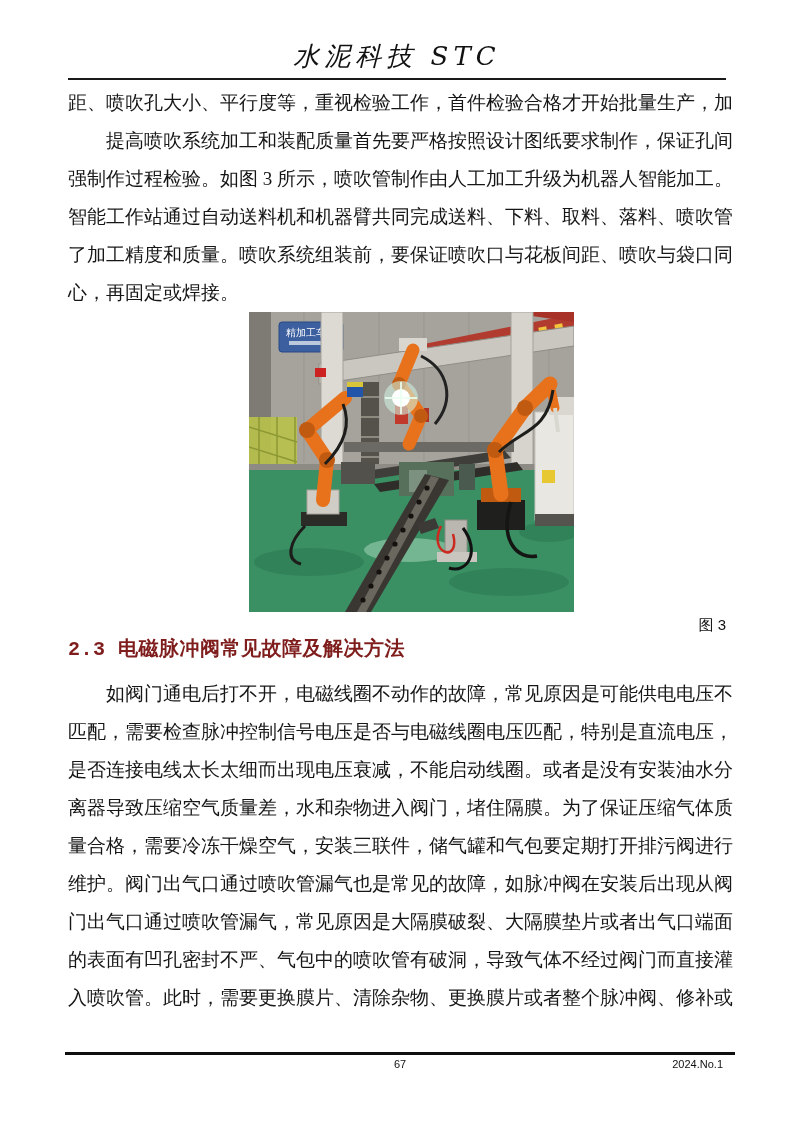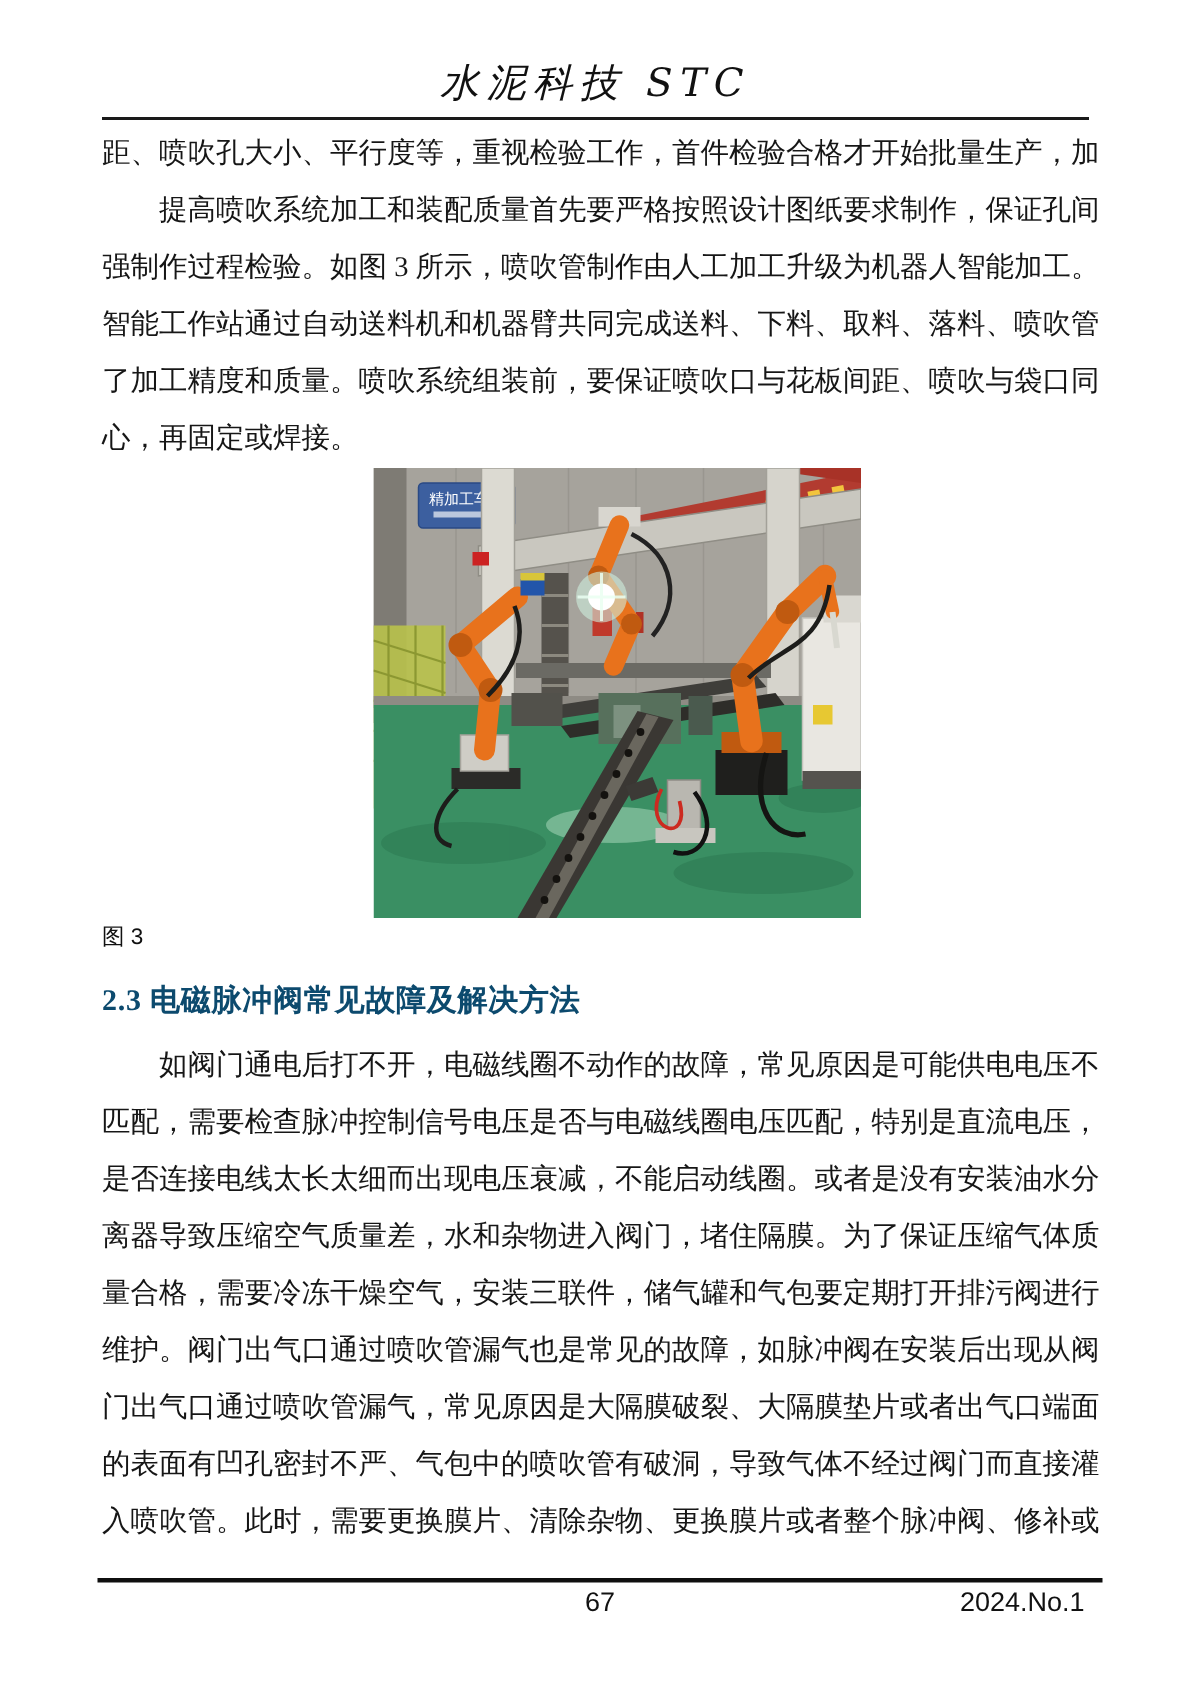--- a/index.html
+++ b/index.html
@@ -48,47 +48,47 @@
     display: flex;
     justify-content: center;
   }
   .figure-wrap svg {
     width: 325px; height: 300px;
     transform: translateX(14px);
     display: block;
   }
   .figure-caption {
     margin-top: 4px;
-    text-align: left;
+    text-align: right;
     font-family: "Liberation Sans", "DejaVu Sans", sans-serif;
     font-size: 15px;
     line-height: 18px;
     color: #111;
   }
   .section-heading {
-    margin-top: 20px;
-    font-family: Liberation Serif, serif;
+    margin-top: 3px;
+    font-family: Liberation Mono, monospace;
     font-weight: 700;
     font-size: 20px;
     line-height: 26px;
-    color: #0c4a6e;
+    color: #7f1d1d;
     letter-spacing: 0.5px;
   }
   .para2 { margin-top: 12px; }
   .page-footer {
     position: absolute;
     left: 65px; right: 58px; top: 1052px;
   }
   .footer-rule { border-top: 3px solid #0f0f0f; }
   .footer-row {
     position: relative;
     height: 20px;
     margin-top: 3px;
     font-family: "Liberation Sans", "DejaVu Sans", sans-serif;
-    font-size: 18px;
+    font-size: 11px;
     color: #111;
   }
   .footer-pageno {
     position: absolute; left: 0; right: 0;
     text-align: center;
   }
   .footer-issue {
     position: absolute; right: 12px; top: 0;
   }
 </style>

